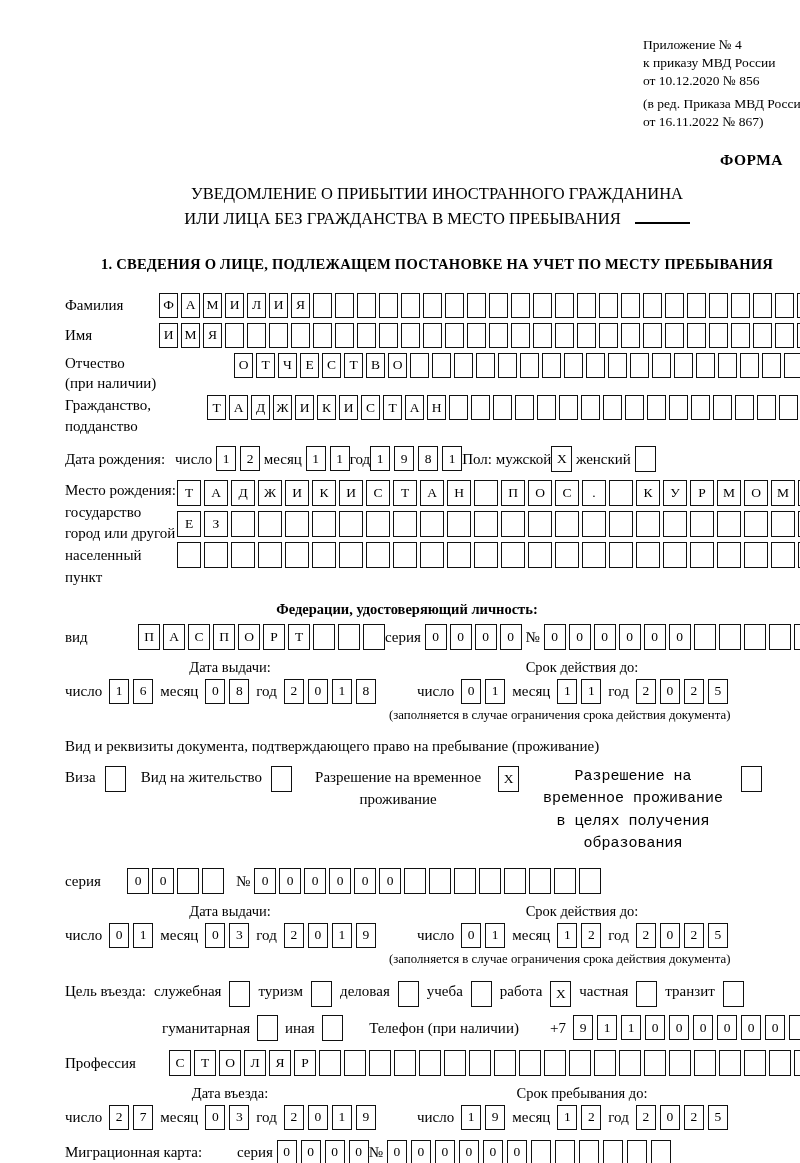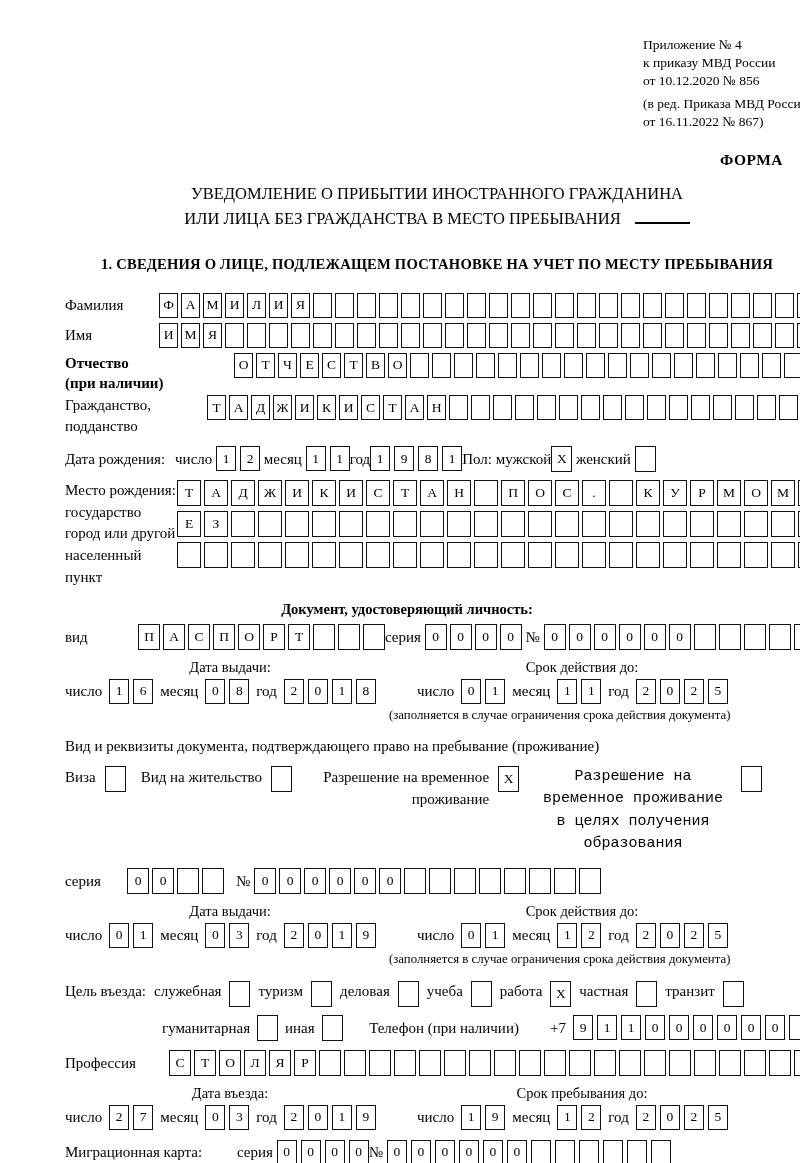--- a/index.html
+++ b/index.html
@@ -32,21 +32,21 @@
   .dp-head{font-size:14.5px;text-align:center;}
   .dp-left .dp-head{width:330px;}
   .dp-right .dp-head{width:330px;}
   .dp-row{display:flex;align-items:center;gap:7px;margin-top:3px;}
   .dp-note{font-size:12.8px;margin-top:4px;margin-left:-28px;white-space:nowrap;}
   .res-text{margin-top:12px;line-height:1.55;}
   .opts{display:flex;gap:15px;margin-top:8px;align-items:flex-start;}
   .opt{display:flex;gap:9px;align-items:flex-start;}
   .opt-label{line-height:1.5;}
   .opt-c .opt-label{text-align:center;}
-  .opt3 .opt-label{width:182px;text-align:right;}
+  .opt3 .opt-label{width:182px;}
   .opt4 .opt-label{width:198px;font-family:Liberation Mono, monospace;}
   .purpose1{display:flex;gap:8px;margin-top:14px;}
   .purpose2{display:flex;align-items:center;gap:7px;margin-top:8px;margin-left:97px;}
   .sp{display:inline-block;width:10px;}
   .mc-gap{width:22px;}
 </style>
 </head>
 <body>
 
 <div class="page">
@@ -134,21 +134,21 @@
         <span class="cell"></span>
         <span class="cell"></span>
         <span class="cell"></span>
         <span class="cell"></span>
         <span class="cell"></span>
         <span class="cell"></span>
       </span>
   </div>
 
   <div class="row top">
-    <span class="lbl" style="width:169px;font-weight:bold;">
+    <span class="lbl" style="width:169px;">
       <span>Отчество</span><br>
       <span>(при наличии)</span>
     </span>
     <span class="cells c22">
         <span class="cell">О</span>
         <span class="cell">Т</span>
         <span class="cell">Ч</span>
         <span class="cell">Е</span>
         <span class="cell">С</span>
         <span class="cell">Т</span>
@@ -324,21 +324,21 @@
           <span class="cell"></span>
           <span class="cell"></span>
           <span class="cell"></span>
           <span class="cell"></span>
           <span class="cell"></span>
           <span class="cell"></span>
         </span>
     </span>
   </div>
 
-  <div class="doc-heading">Документ, удостоверяющий личность:</div>
+  <div class="doc-heading">Федерации, удостоверяющий личность:</div>
   <div class="row" style="margin-top:6px;">
     <span class="lbl" style="width:73px;">вид</span>
     <span class="cells c25">
         <span class="cell">П</span>
         <span class="cell">А</span>
         <span class="cell">С</span>
         <span class="cell">П</span>
         <span class="cell">О</span>
         <span class="cell">Р</span>
         <span class="cell">Т</span>

